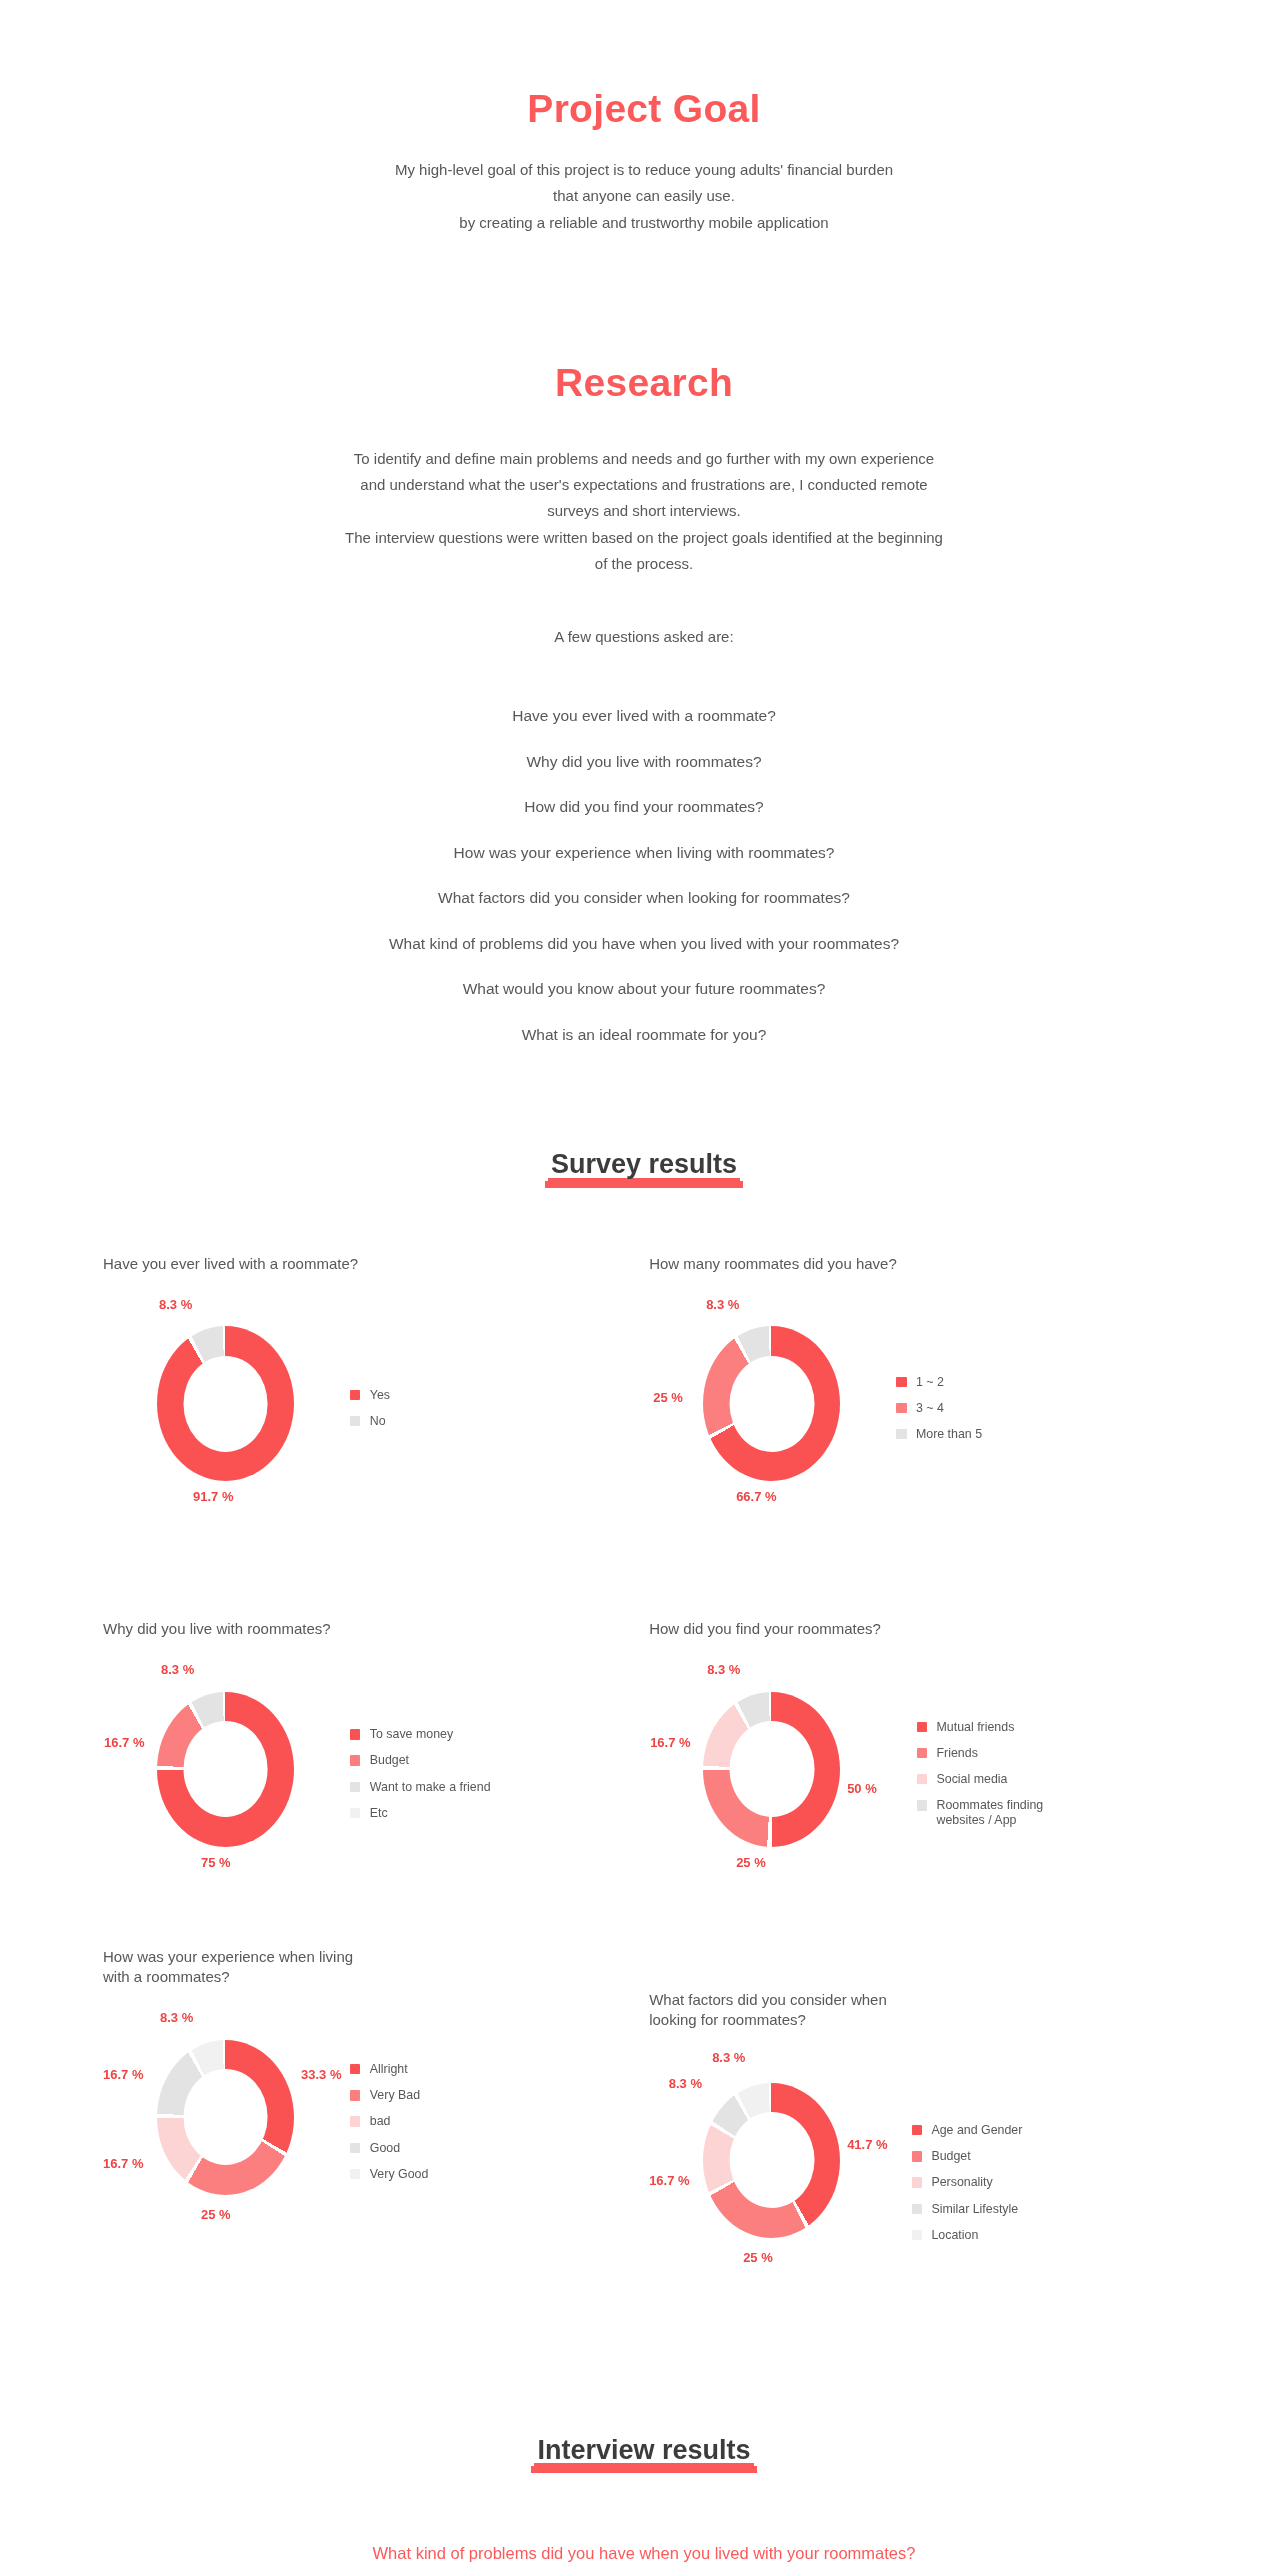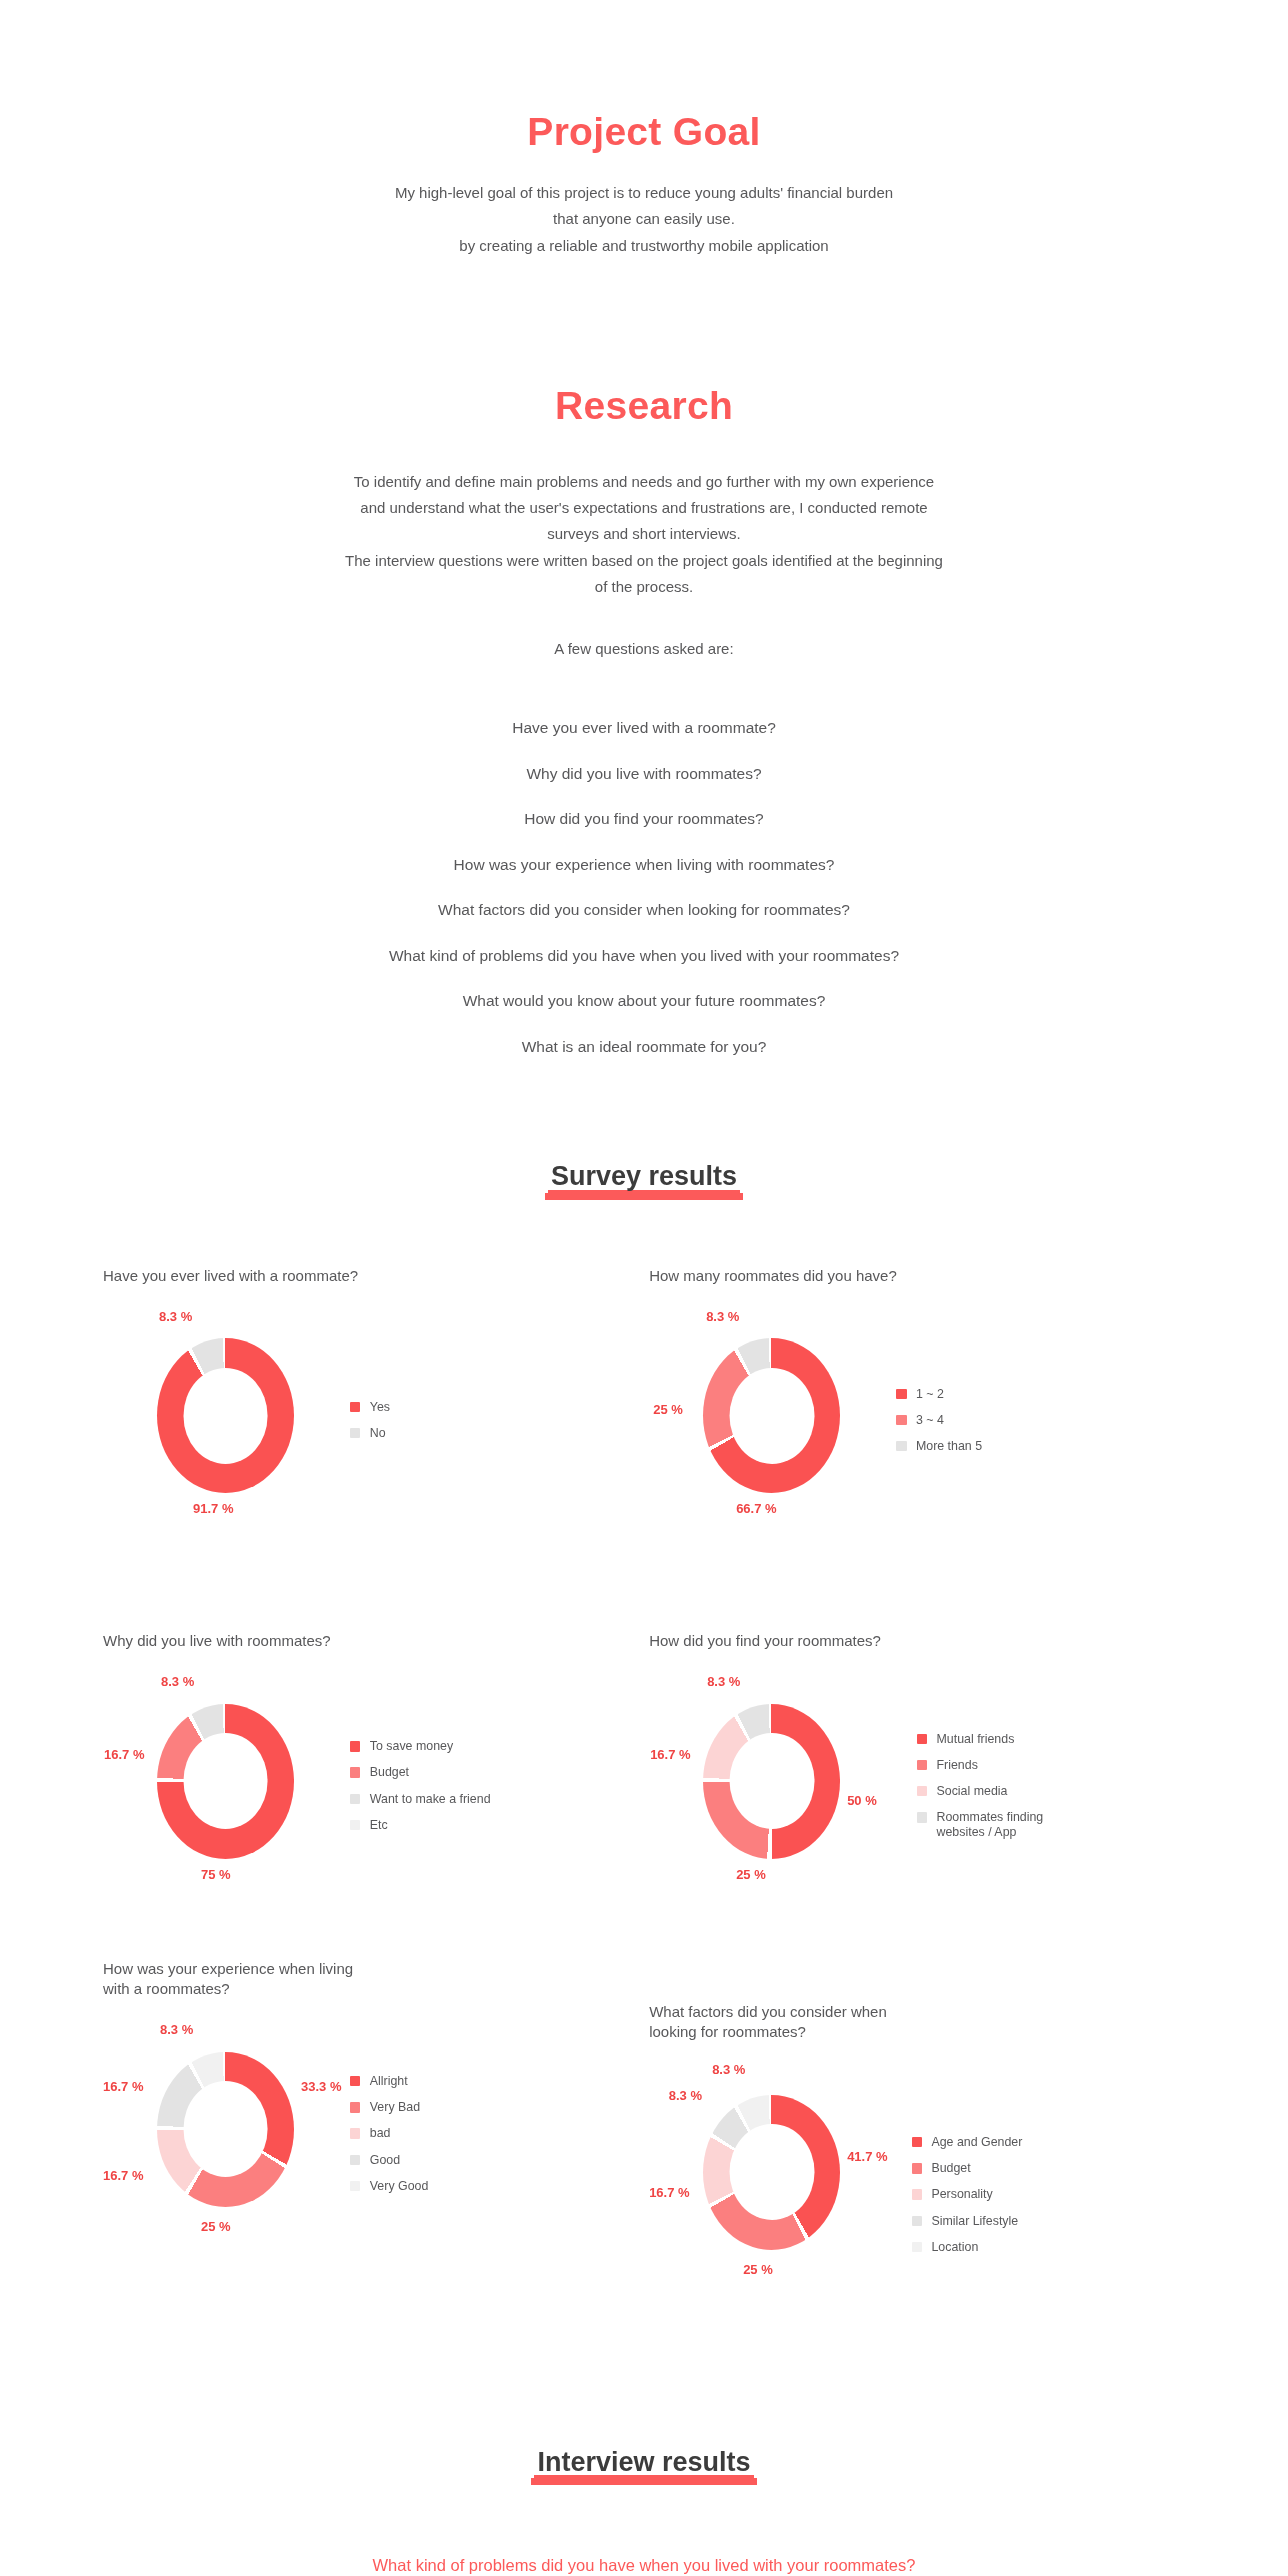--- a/index.html
+++ b/index.html
@@ -134,39 +134,39 @@
     color:#fc5a5a;
     font-size:16.5px;
     font-weight:500;
   }
 </style>
 </head>
 <body>
 
 <div class="page">
 
-  <section style="padding-top:85px;">
+  <section style="padding-top:62px;">
     <h1 class="hero-title">Project Goal</h1>
     <div class="hero-body" style="">
       <div>My high-level goal of this project is to reduce young adults' financial burden</div>
       <div>that anyone can easily use.</div>
       <div>by creating a reliable and trustworthy mobile application</div>
     </div>
   </section>
 
   <section style="padding-top:100px;">
     <h1 class="hero-title">Research</h1>
     <div class="hero-body" style="margin-top:41px;">
       <div>To identify and define main problems and needs and go further with my own experience</div>
       <div>and understand what the user's expectations and frustrations are, I conducted remote</div>
       <div>surveys and short interviews.</div>
       <div>The interview questions were written based on the project goals identified at the beginning</div>
       <div>of the process.</div>
     </div>
-    <div class="hero-body" style="margin-top:36px;text-align:center;">A few questions asked are:</div>
+    <div class="hero-body" style="margin-top:47px;text-align:center;">A few questions asked are:</div>
 
     <div class="q-list" style="margin-top:58px;">
       <div class="q-item">Have you ever lived with a roommate?</div>
       <div class="q-item">Why did you live with roommates?</div>
       <div class="q-item">How did you find your roommates?</div>
       <div class="q-item">How was your experience when living with roommates?</div>
       <div class="q-item">What factors did you consider when looking for roommates?</div>
       <div class="q-item">What kind of problems did you have when you lived with your roommates?</div>
       <div class="q-item">What would you know about your future roommates?</div>
       <div class="q-item">What is an ideal roommate for you?</div>

